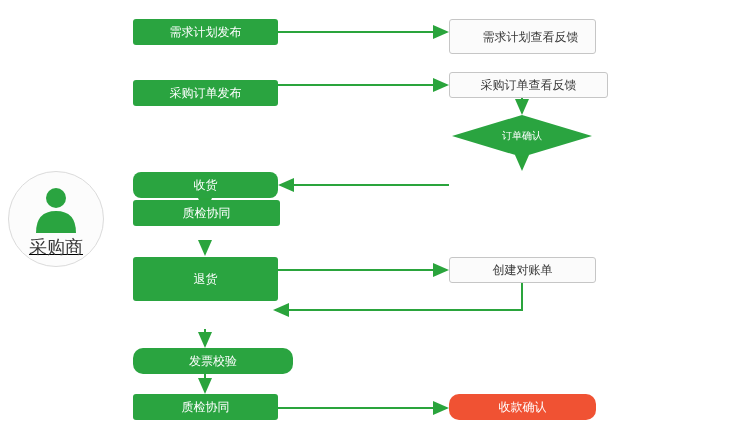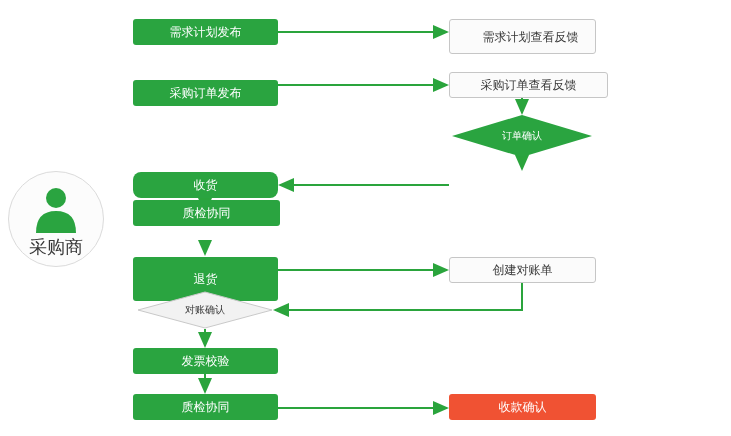--- a/index.html
+++ b/index.html
@@ -25,21 +25,21 @@
   .connectors{position:absolute;left:0;top:0;width:731px;height:436px;}
   .node{
     position:absolute;
     display:flex;align-items:center;justify-content:center;
     font-size:12px;line-height:1;
     box-sizing:border-box;
     white-space:nowrap;
   }
   .n-green{background:var(--green);color:#fff;border-radius:3px;}
   .n-white{background:var(--whitebox-bg);border:1px solid var(--whitebox-border);color:var(--text-dark);border-radius:3px;}
-  .n-red{background:var(--red);color:#fff;border-radius:3px;}
+  .n-red{background:var(--red);color:#fff;border-radius:10px;}
   .diamond{position:absolute;}
   .diamond svg{position:absolute;left:0;top:0;display:block;}
   .diamond .dlabel{
     position:absolute;left:0;top:0;right:0;bottom:0;
     display:flex;align-items:center;justify-content:center;
     font-size:10px;line-height:1;white-space:nowrap;
   }
   .d-green .dlabel{color:#fff;}
   .d-white .dlabel{color:var(--text-dark);}
   .actor{
@@ -82,48 +82,42 @@
   <div class="node n-green" style="left:133px;top:19px;width:145px;height:26px;">需求计划发布</div>
 
   <div class="node n-green" style="left:133px;top:80px;width:145px;height:26px;">采购订单发布</div>
 
   <div class="node n-green" style="left:133px;top:172px;width:145px;height:26px;border-radius:8px;">收货</div>
 
   <div class="node n-green" style="left:133px;top:200px;width:147px;height:26px;">质检协同</div>
 
   <div class="node n-green" style="left:133px;top:257px;width:145px;height:44px;">退货</div>
 
-  <div class="node n-green" style="left:133px;top:348px;width:145px;height:26px;">发票校验</div>
+  <div class="node n-green" style="left:133px;top:348px;width:160px;height:26px;border-radius:10px;">发票校验</div>
 
   <div class="node n-green" style="left:133px;top:394px;width:145px;height:26px;">质检协同</div>
 
   <div class="node n-white" style="left:449px;top:19px;width:147px;height:35px;padding-left:16px;">需求计划查看反馈</div>
 
   <div class="node n-white" style="left:449px;top:72px;width:159px;height:26px;">采购订单查看反馈</div>
 
 
   <div class="node n-white" style="left:449px;top:257px;width:147px;height:26px;">创建对账单</div>
 
   <div class="node n-red" style="left:449px;top:394px;width:147px;height:26px;">收款确认</div>
 
   <div class="diamond d-green" style="left:452px;top:115px;width:140px;height:42px;">
     <svg width="140" height="42" viewBox="0 0 140 42">
       <polygon points="70,0 140,21 70,42 0,21" fill="#2aa440"></polygon>
     </svg>
     <span class="dlabel">订单确认</span>
   </div>
 
-  <div class="diamond d-white" style="left:137px;top:291px;width:136px;height:38px;">
-    <svg width="136" height="38" viewBox="0 0 136 38">
-      <polygon points="68,1 135,19 68,37 1,19" fill="#f2f2f2" stroke="#c9c9c9" stroke-width="1"></polygon>
-    </svg>
-    <span class="dlabel">对账确认</span>
-  </div>
 
-  <div class="actor" style="left:8px;top:171px;">
+  <div class="actor" style="left:8px;top:171px;text-decoration:underline;">
     <svg width="52" height="46" viewBox="0 0 52 46">
       <circle cx="26" cy="11" r="10" fill="#2aa440"></circle>
       <path d="M6,46 Q6,24 26,24 Q46,24 46,46 Z" fill="#2aa440"></path>
     </svg>
     <span class="alabel">采购商</span>
   </div>
 
 
 </div>
 

